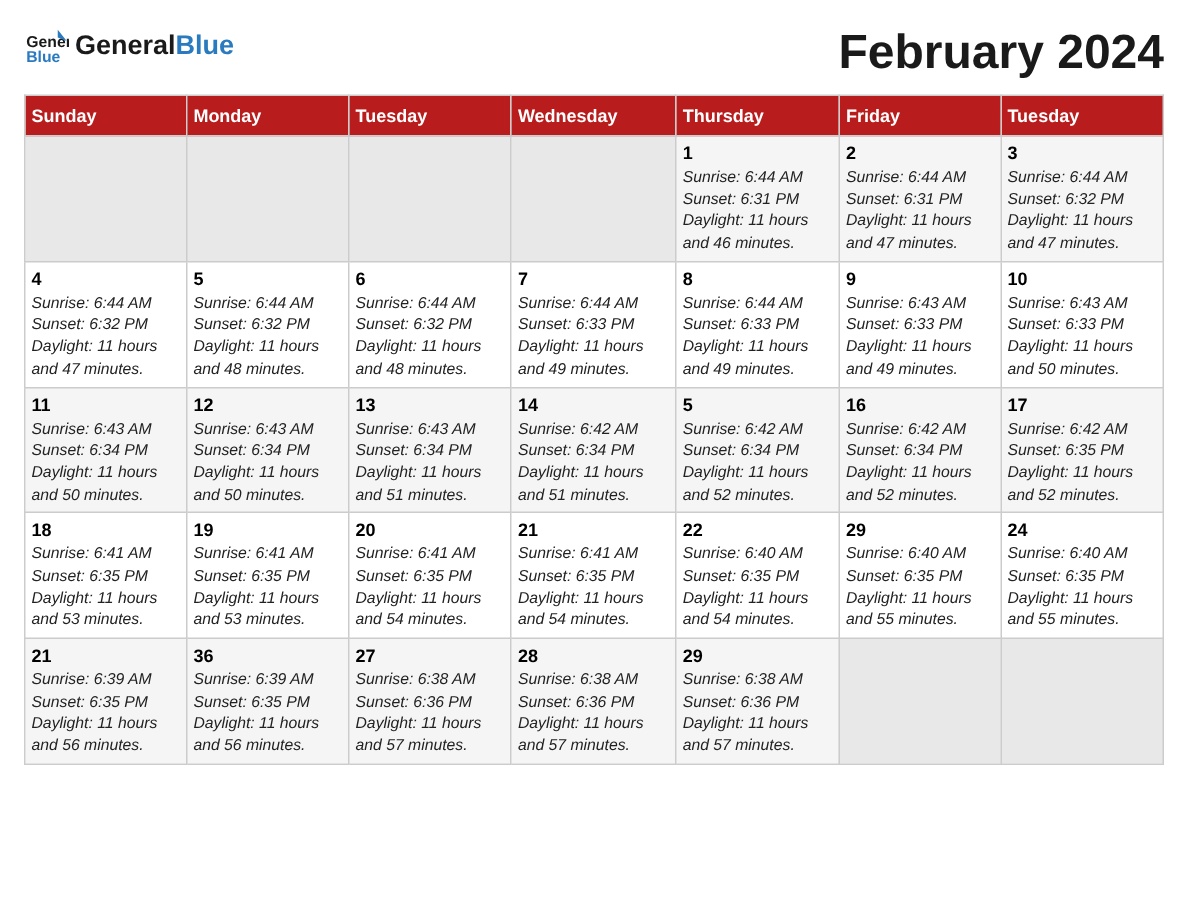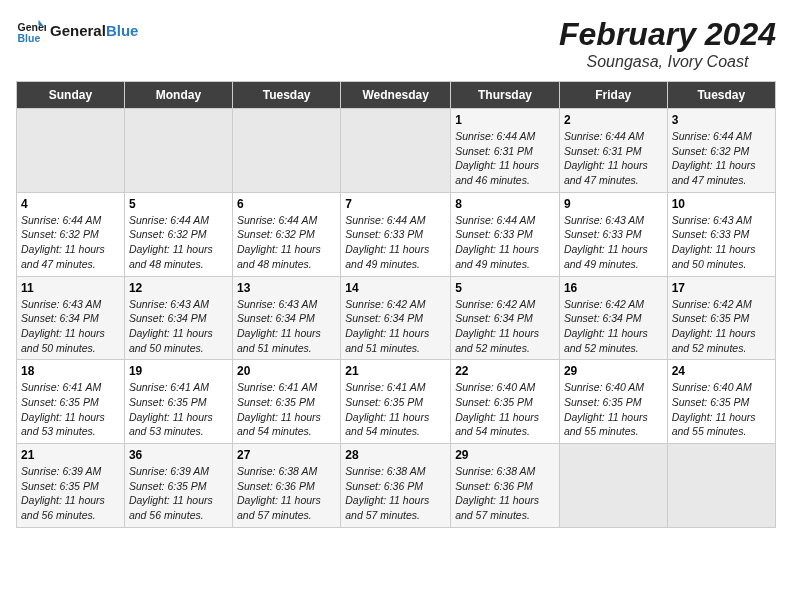--- a/index.html
+++ b/index.html
@@ -19,43 +19,42 @@
     .logo {
       display: flex;
       align-items: center;
       gap: 4px;
     }
     .logo-icon {
       width: 30px;
       height: 30px;
     }
     .title-area {
-      text-align: center;
-      font-style: italic;
+      text-align: right;
     }
     .title-area h1 {
       font-size: 32px;
       font-weight: bold;
       color: #1a1a1a;
     }
     .title-area h2 {
       font-size: 16px;
       font-weight: normal;
       color: #333;
     }
     table {
       width: 100%;
       border-collapse: collapse;
       font-size: 11px;
     }
     thead tr th {
-      background-color: #404040;
+      background-color: #b91c1c;
       color: #fff;
       padding: 6px 4px;
-      text-align: center;
+      text-align: left;
       font-size: 12px;
       border: 1px solid #ccc;
     }
     tbody tr td {
       border: 1px solid #ccc;
       vertical-align: top;
       padding: 4px;
       height: 80px;
       width: 113px;
     }
@@ -85,28 +84,27 @@
 <body>
 
 <div class="header-area">
   <div class="logo">
     <svg class="logo-icon" viewBox="0 0 40 40">
       <text x="2" y="20" font-size="14" font-weight="bold" fill="#1a1a1a">General</text>
       <text x="2" y="34" font-size="14" font-weight="bold" fill="#2a7abf">Blue</text>
       <polygon points="30,5 38,15 30,12" fill="#2a7abf"></polygon>
     </svg>
     <div>
-      <div style="font-size:15px;font-weight:bold;line-height:1.1;">
+      <div style="font-size:18px;font-weight:bold;line-height:1.1;">
         <span style="color:#1a1a1a">General</span><span style="color:#2a7abf">Blue</span>
       </div>
     </div>
   </div>
   <div class="title-area">
     <h1>February 2024</h1>
-    <h2>Soungasa, Ivory Coast</h2>
   </div>
 </div>
 
 <table>
   <thead>
     <tr id="header-row">
     <th>Sunday</th>
         <th>Monday</th>
         <th>Tuesday</th>
         <th>Wednesday</th>

